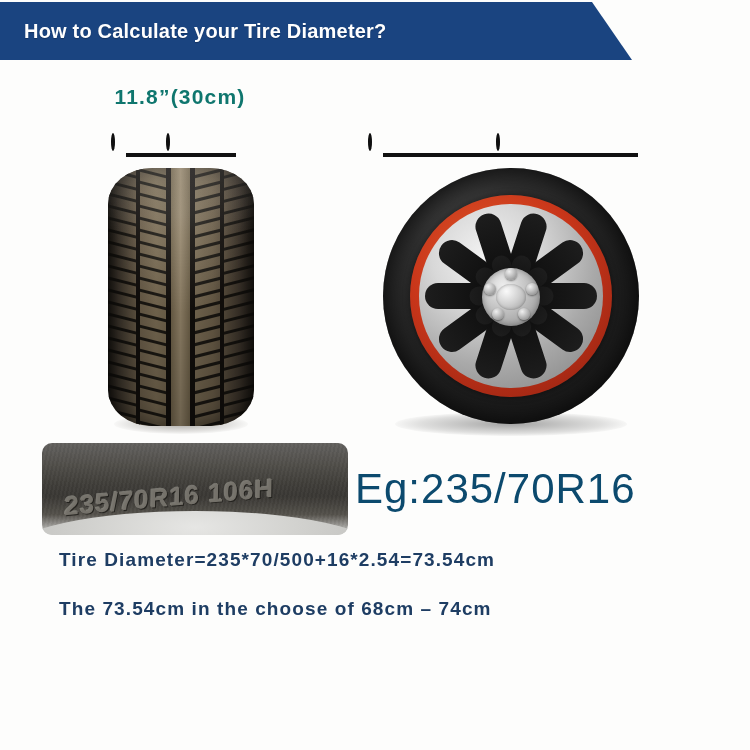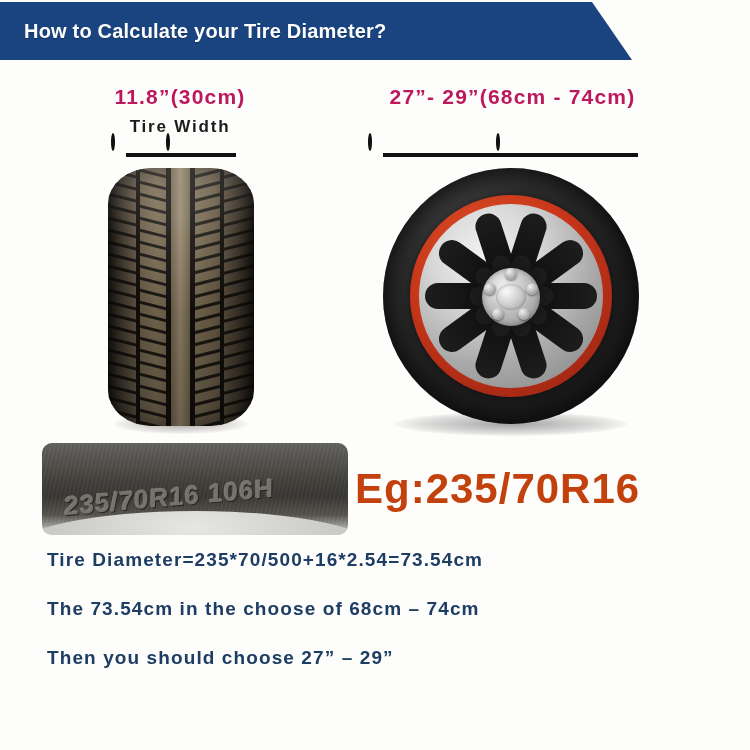--- a/index.html
+++ b/index.html
@@ -39,21 +39,21 @@
   }
 
   
   .meas {
     position: absolute;
     text-align: center;
   }
   .meas .value {
     font-size: 21px;
     font-weight: bold;
-    color: #be185d;
+    color: #0f766e;
     letter-spacing: 1.2px;
     white-space: nowrap;
     line-height: 1;
   }
   .meas .caption {
     font-size: 17px;
     font-weight: bold;
     color: #1b1b1b;
     letter-spacing: 1.8px;
     white-space: nowrap;
@@ -326,31 +326,31 @@
       repeating-linear-gradient(102deg, rgba(255,255,255,0.045) 0 2px, rgba(0,0,0,0.05) 2px 4px);
     opacity: 0.55;
   }
 
   
   .example {
     position: absolute;
     left: 355px;
     top: 468px;
     font-size: 42px;
-    font-weight: bold;
-    color: #c2410c;
+    font-weight: normal;
+    color: #0c4a6e;
     letter-spacing: 1px;
     white-space: nowrap;
     line-height: 1;
   }
 
   
   .body-lines {
     position: absolute;
-    left: 47px;
+    left: 59px;
     top: 548px;
     width: 690px;
   }
   .body-line {
     font-size: 19px;
     font-weight: bold;
     color: #1e3d63;
     letter-spacing: 1.1px;
     white-space: nowrap;
     height: 49px;
@@ -359,31 +359,29 @@
 </style>
 </head>
 <body>
 
 <div class="banner">
   <div class="banner-title">How to Calculate your Tire Diameter?</div>
 </div>
 
 <div class="meas" id="meas-width">
   <div class="value">11.8”(30cm)</div>
-  <div class="caption">Tire Width</div>
 </div>
 
 <div class="dimbar" id="bar-width">
   <div class="cap left"></div>
   <div class="line"></div>
   <div class="cap right"></div>
 </div>
 
 <div class="meas" id="meas-diam">
-  <div class="value">27”- 29”(68cm - 74cm)</div>
 </div>
 
 <div class="dimbar" id="bar-diam">
   <div class="cap left"></div>
   <div class="line"></div>
   <div class="cap right"></div>
 </div>
 
 <div class="tread-wrap">
   <div class="tread-shadow"></div>
@@ -535,14 +533,13 @@
   <div class="texture"></div>
   <div class="curve-lo"></div>
   <div class="emboss">235/70R16  106H</div>
 </div>
 
 <div class="example">Eg:235/70R16</div>
 
 <div class="body-lines">
   <div class="body-line">Tire Diameter=235*70/500+16*2.54=73.54cm</div>
   <div class="body-line">The 73.54cm in the choose of 68cm – 74cm</div>
-  <div class="body-line">Then you should choose 27” – 29”</div>
 </div>
 
 </body></html>

